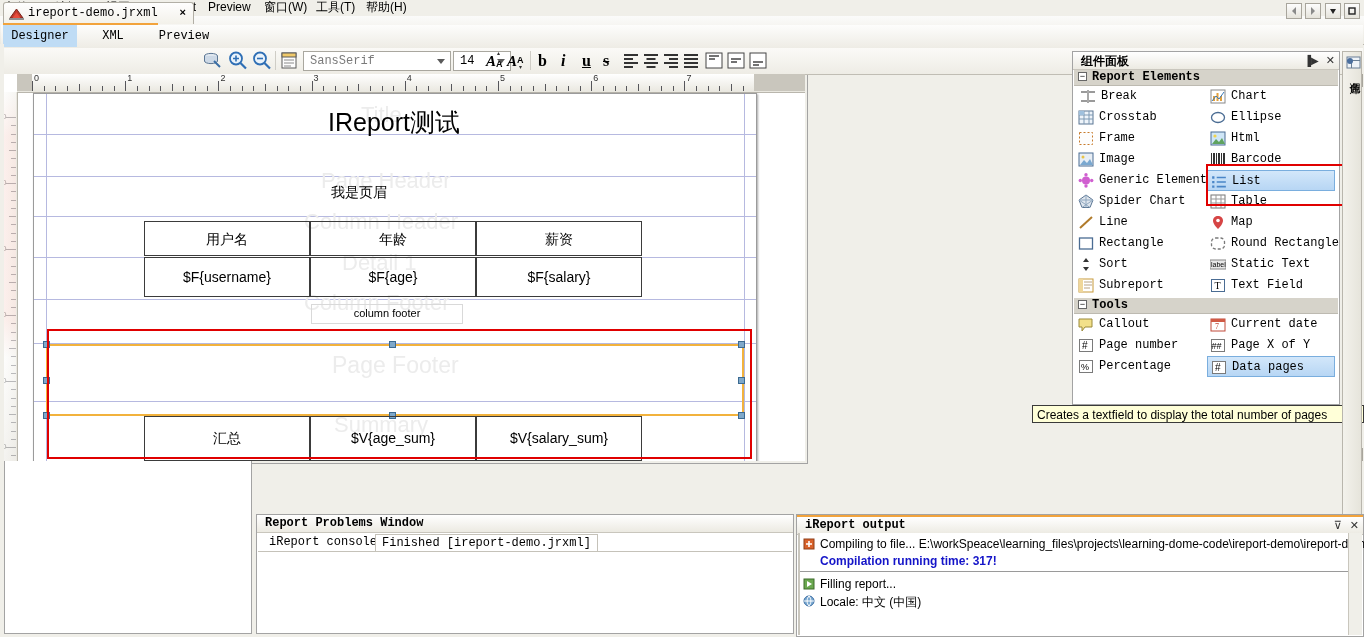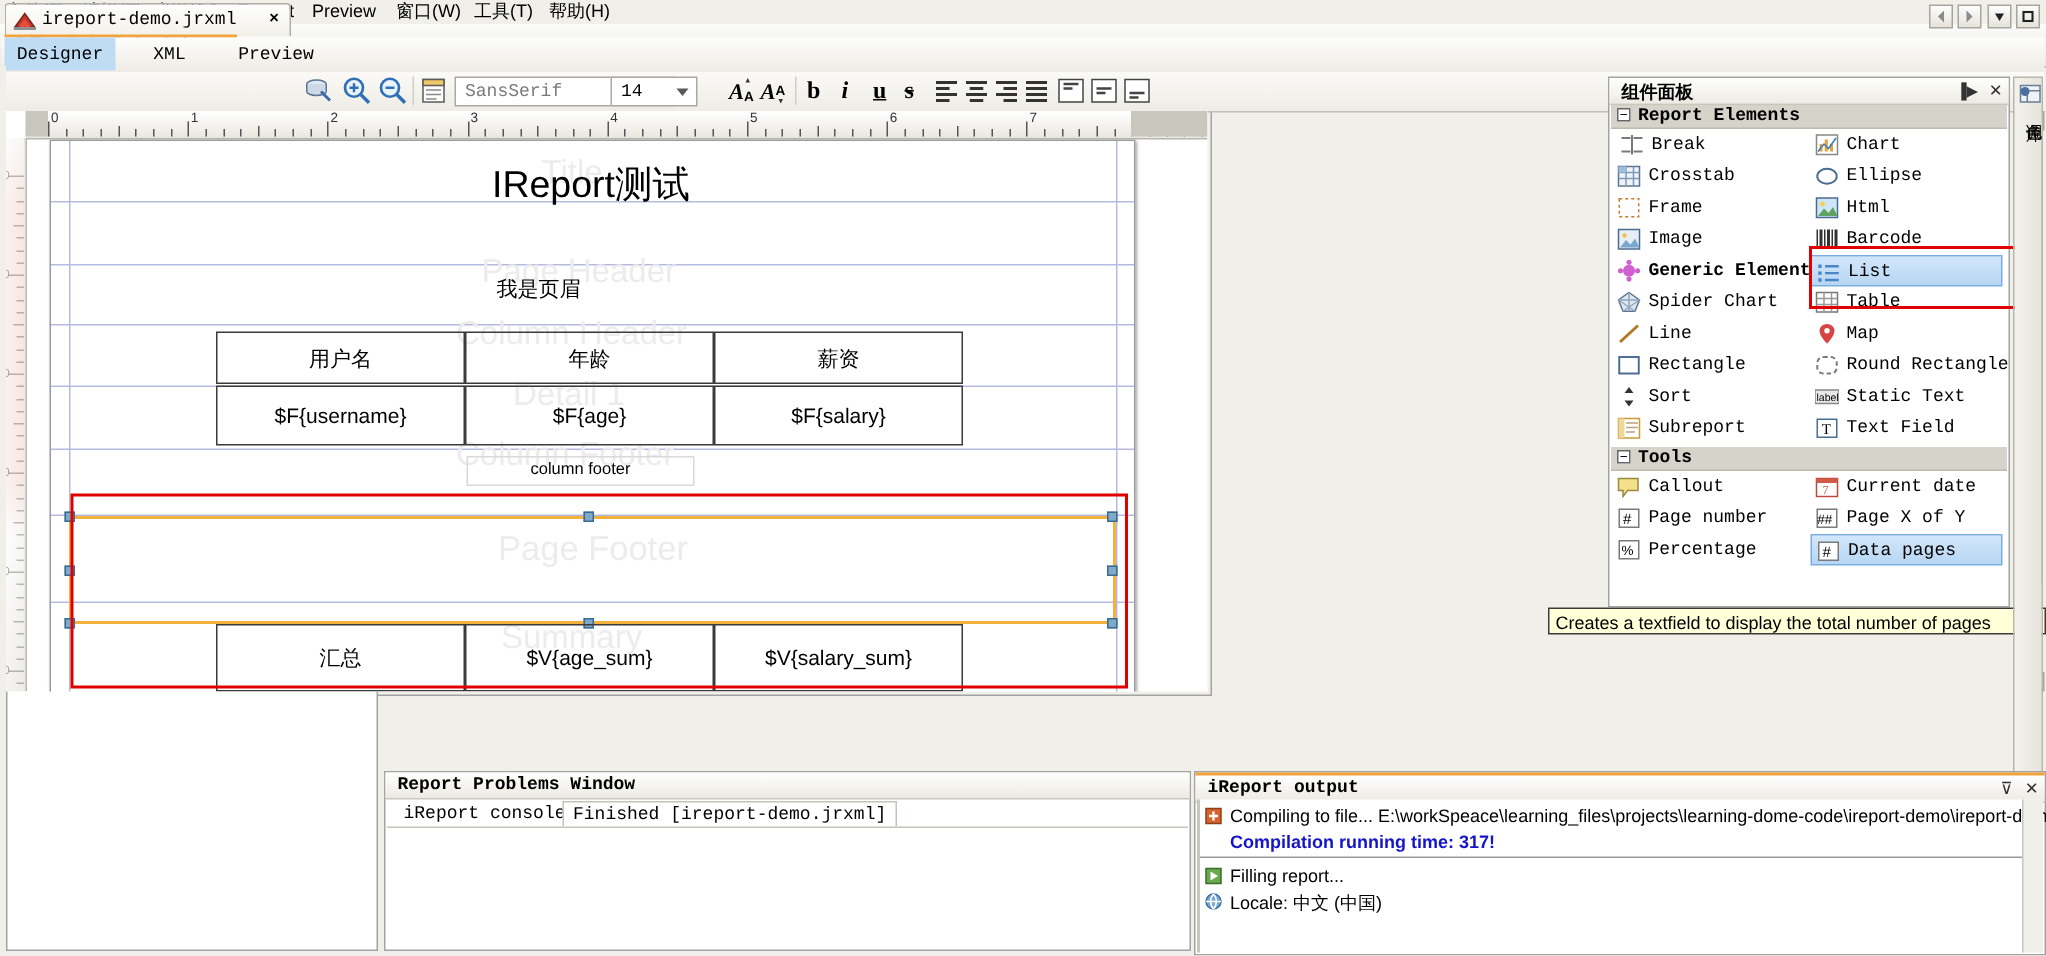--- a/index.html
+++ b/index.html
@@ -458,21 +458,21 @@
           <rect x="3" y="3" width="14" height="4" fill="#f0c96a" stroke="#5b5b5b"></rect>
           <path d="M5 10 h10 M5 13 h10 M5 16 h7" stroke="#8a8a8a"></path>
         </svg>
       </div>
 
       <div class="combo" style="left:302px;top:3px;width:148px;height:20px;">
         <span class="txt" style="color:#7a7a7a;top:2px">SansSerif</span>
         <span class="arw" style="top:7px"></span>
       </div>
 
-      <div class="combo" style="left:406px;top:3px;width:58px;height:20px;">
+      <div class="combo" style="left:452px;top:3px;width:58px;height:20px;">
         <span class="txt" style="top:2px">14</span>
         <span class="arw" style="top:7px"></span>
       </div>
       <div class="ebtn" style="left:483px;width:20px">
         <svg width="20" height="21" viewBox="0 0 20 21">
             <text x="2" y="16" font-family="Liberation Serif,serif" font-size="15" font-weight="bold" font-style="italic">A</text>
             <path d="M13 5 l3 0 l-1.5 -3 z" fill="#333"></path>
             <text x="12" y="17" font-size="9" font-weight="bold">A</text>
           </svg>
       </div>
@@ -832,21 +832,21 @@
                 <rect x="1" y="1" width="1" height="12"></rect>
                 <rect x="3" y="1" width="2" height="12"></rect>
                 <rect x="6" y="1" width="1" height="12"></rect>
                 <rect x="8" y="1" width="2" height="12"></rect>
                 <rect x="11" y="1" width="1" height="12"></rect>
                 <rect x="13" y="1" width="2" height="12"></rect>
               </g>
             </svg></span>
           <span class="pl">Barcode</span>
         </div>
-        <div class="palitem" style="left:2px;top:100px;width:128px;font-weight:bold;">
+        <div class="palitem" style="left:2px;top:100px;width:128px;">
           <span class="pi"><svg width="16" height="15" viewBox="0 0 16 15">
               <circle cx="8" cy="7.5" r="4" fill="#d05fd0"></circle>
               <g fill="#d05fd0">
                 <circle cx="8" cy="1.8" r="1.7"></circle>
                 <circle cx="8" cy="13" r="1.7"></circle>
                 <circle cx="2.3" cy="7.5" r="1.7"></circle>
                 <circle cx="13.7" cy="7.5" r="1.7"></circle>
               </g>
             </svg></span>
           <span class="pl">Generic Element</span>

